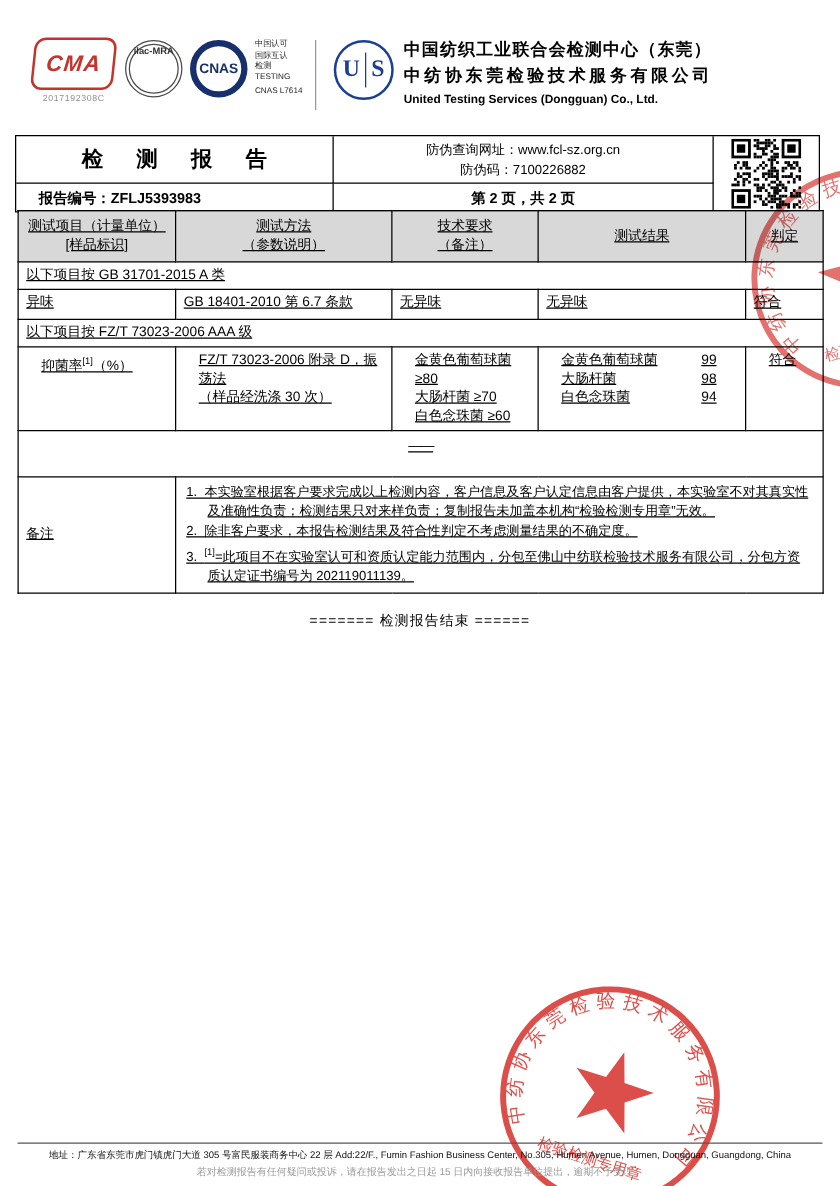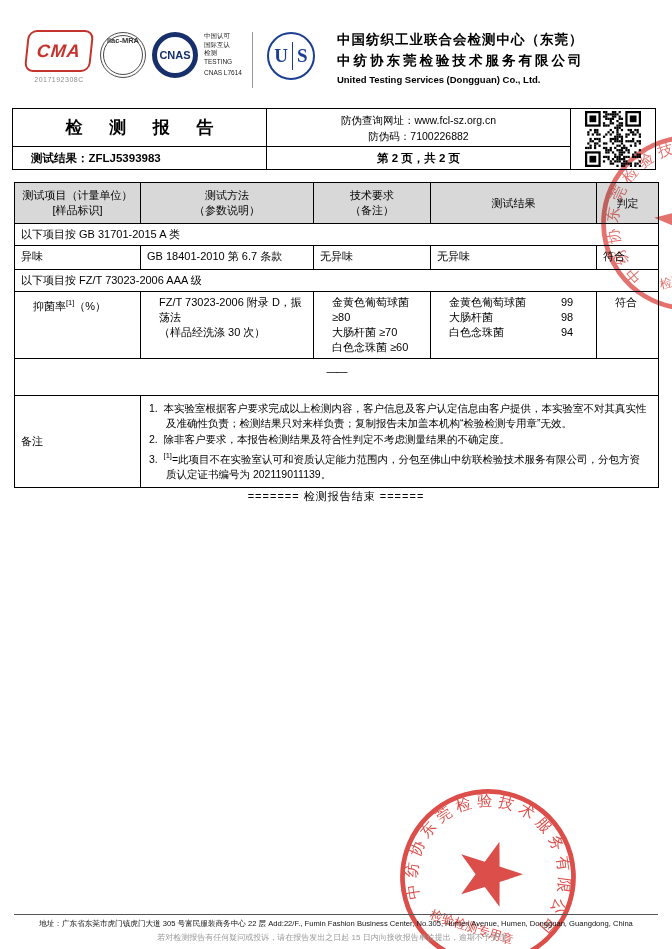--- a/index.html
+++ b/index.html
@@ -15,36 +15,36 @@
   .cma-cert{font-size:7px;color:#8d8d8d;margin-top:4px;letter-spacing:.5px;}
   .ilac-circle{width:46px;height:46px;border-radius:50%;border:4px double #4a4a4a;box-sizing:border-box;display:flex;align-items:flex-start;justify-content:center;font-size:7.5px;font-weight:bold;color:#333;margin:2px 6px 0 0;}
   .cnas-circle{width:46px;height:46px;border-radius:50%;border:5px solid #17306b;box-sizing:border-box;display:flex;align-items:center;justify-content:center;font-weight:bold;font-size:11px;color:#17306b;margin:2px 6px 0 0;}
   .cnas-txt{display:flex;flex-direction:column;margin-top:2px;}
   .cnas-side{font-size:6.5px;line-height:8.5px;color:#222;}
   .cnas-l{font-size:6.5px;color:#222;margin-top:3px;}
   .head-divider{width:1px;height:56px;background:#999;margin:2px 14px 0 10px;}
   .uts-circle{width:48px;height:48px;border-radius:50%;border:2px solid #1c3f94;box-sizing:border-box;display:flex;align-items:center;justify-content:center;gap:4px;margin-top:2px;}
   .uts-circle b{font-family:"Liberation Serif","DejaVu Serif",serif;font-weight:bold;font-size:19px;color:#1c3f94;}
   .uts-bar{width:1px;height:28px;background:#1c3f94;}
-  .company{margin-left:22px;padding-top:1px;}
+  .company{margin-left:8px;padding-top:1px;}
   .company .cn1{font-size:13.5px;font-weight:bold;letter-spacing:1px;}
   .company .cn2{font-size:13.5px;font-weight:bold;letter-spacing:3px;margin-top:3px;}
   .company .en{font-size:9.5px;font-weight:bold;margin-top:4px;}
 
   
   .title-table{position:absolute;top:108px;left:12px;width:644px;display:grid;grid-template-columns:254px 1fr 84px;grid-template-rows:38px 22px;border:1px solid #000;box-sizing:border-box;}
   .tt{border-right:1px solid #000;border-bottom:1px solid #000;display:flex;align-items:center;justify-content:center;box-sizing:border-box;}
   .tt-title{grid-area:1/1/2/2;font-size:17px;font-weight:bold;letter-spacing:11px;padding-left:11px;}
   .tt-anti{grid-area:1/2/2/3;flex-direction:column;font-size:10.5px;line-height:16px;}
   .tt-qr{grid-area:1/3/3/4;border-right:none;border-bottom:none;}
   .tt-report{grid-area:2/1/3/2;justify-content:flex-start;padding-left:18px;font-weight:bold;font-size:11.5px;border-bottom:none;}
   .tt-page{grid-area:2/2/3/3;font-weight:bold;font-size:11.5px;border-bottom:none;}
 
   
-  .results{position:absolute;top:182px;left:14px;width:644px;border-collapse:collapse;table-layout:fixed;font-size:11px;}
+  .results{position:absolute;top:168px;left:14px;width:644px;border-collapse:collapse;table-layout:fixed;font-size:11px;text-decoration:underline;}
   .results th,.results td{border:1px solid #000;padding:3px 6px;vertical-align:top;line-height:15px;}
   .results th{background:#d8d8d8;font-weight:normal;text-align:center;vertical-align:middle;height:34px;}
   .sec-row td{height:15px;}
   .odor-row td{height:17px;}
   .ab-row td{height:46px;padding-left:18px;}
   .dash-row td{height:28px;text-align:center;padding-top:5px;letter-spacing:-1px;}
   .remarks-label{vertical-align:middle !important;}
   .remarks{padding:5px 8px !important;font-size:10.5px;line-height:15.5px;}
   .remarks p{margin:0;padding-left:17px;text-indent:-17px;white-space:pre-wrap;}
   .remarks p+p{margin-top:1px;}
@@ -312,21 +312,21 @@
             <rect x="4.48" y="4.48" width="6.72" height="6.72"></rect>
             <rect x="40.32" y="0.00" width="15.68" height="15.68"></rect>
             <rect fill="#fff" x="42.56" y="2.24" width="11.20" height="11.20"></rect>
             <rect x="44.80" y="4.48" width="6.72" height="6.72"></rect>
             <rect x="0.00" y="40.32" width="15.68" height="15.68"></rect>
             <rect fill="#fff" x="2.24" y="42.56" width="11.20" height="11.20"></rect>
             <rect x="4.48" y="44.80" width="6.72" height="6.72"></rect>
           </g>
         </svg>
     </div>
-    <div class="tt tt-report">测试结果：ZFLJ5393983</div>
+    <div class="tt tt-report">报告编号：ZFLJ5393983</div>
     <div class="tt tt-page">第 2 页，共 2 页</div>
   </div>
 
   <table class="results">
     <colgroup>
       <col style="width:126px">
         <col style="width:173px">
         <col style="width:117px">
         <col style="width:166px">
         <col style="width:62px">

